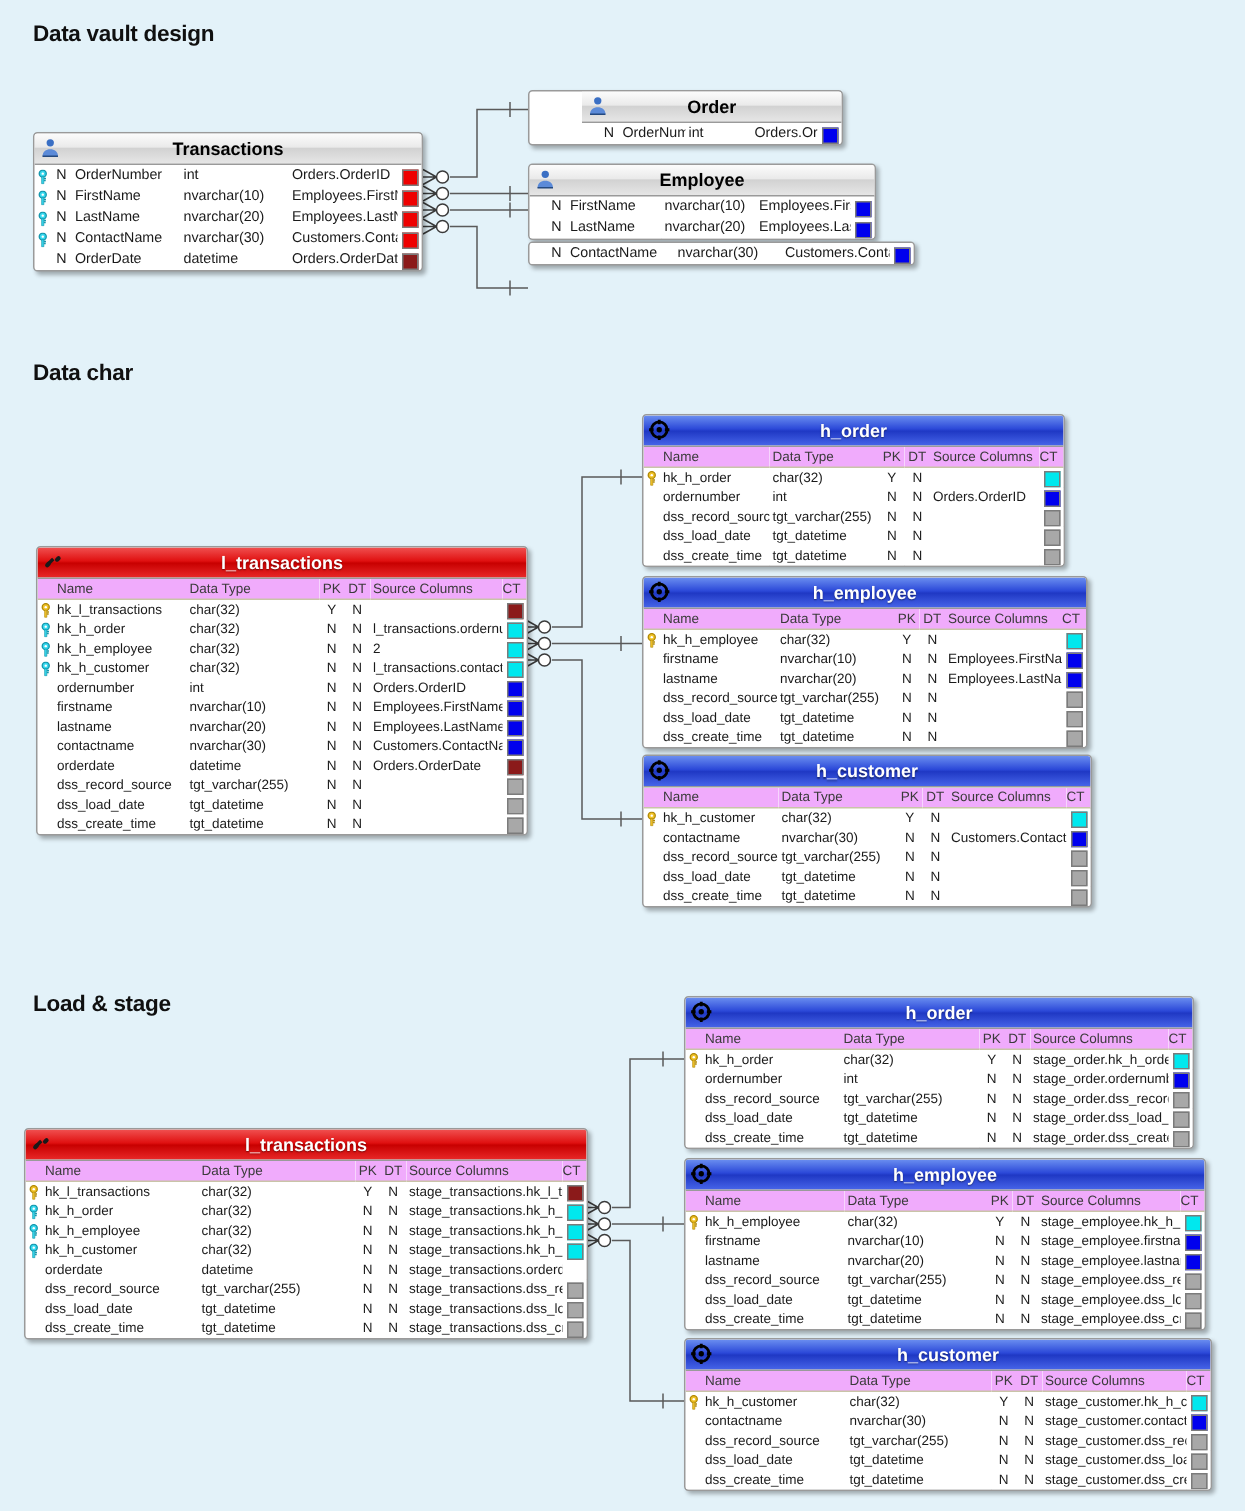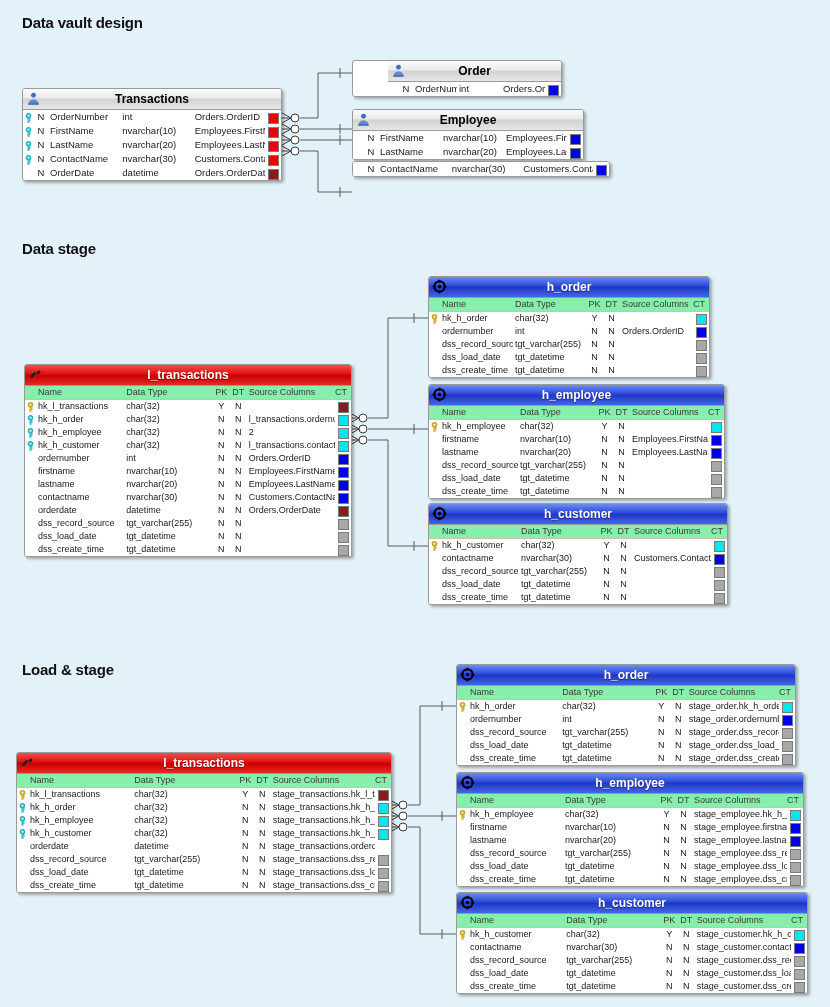--- a/index.html
+++ b/index.html
@@ -71,21 +71,21 @@
   }
   .ent td{
     padding:0 2px;
     height:13px;
     line-height:13px;
     overflow:hidden;
     white-space:nowrap;
     border:0;
   }
   .ent tr.colhdr td{
-    background:#86efac;
+    background:#f0abfc;
     color:#3a3a3a;
     border-bottom:1px solid #c9c4a8;
   }
   .ent tr.row td{ background:#ffffff; }
   .c-key{width:11px;padding:0 !important;text-align:center;}
   .c-nn{width:10px;text-align:center;}
   .c-pk{width:13px;text-align:center;}
   .c-dt{width:13px;text-align:center;}
   .c-ct{width:16px;padding:0 !important;}
   .ct-sw{
@@ -353,21 +353,21 @@
             <td>nvarchar(30)</td>
             <td>Customers.ContactName</td>
             <td class="c-ct">
               <span class="ct-sw" style="background:#0000EE"></span>
             </td>
           </tr>
         </tbody>
       </table>
   </div>
 
-  <div class="section-title" style="left:22px;top:240px;">Data stage</div>
+  <div class="section-title" style="left:22px;top:240px;">Data char</div>
 
   <div class="ent red" id="v-ltrans" style="left:24px;top:364px;width:328px;">
     <div class="hdr">
       <span class="ico">
         <svg viewBox="0 0 16 16" width="15" height="15">
             <path d="M4 10 L8 6" stroke="#1a1a1a" stroke-width="2.4" fill="none"></path>
             <rect x="2" y="8.5" width="4.5" height="3" rx="1.5" transform="rotate(-45 4.2 10)" fill="#1a1a1a"></rect>
             <rect x="9" y="4.5" width="4.5" height="3" rx="1.5" transform="rotate(-45 11.2 6)" fill="#1a1a1a"></rect>
           </svg>
       </span>

